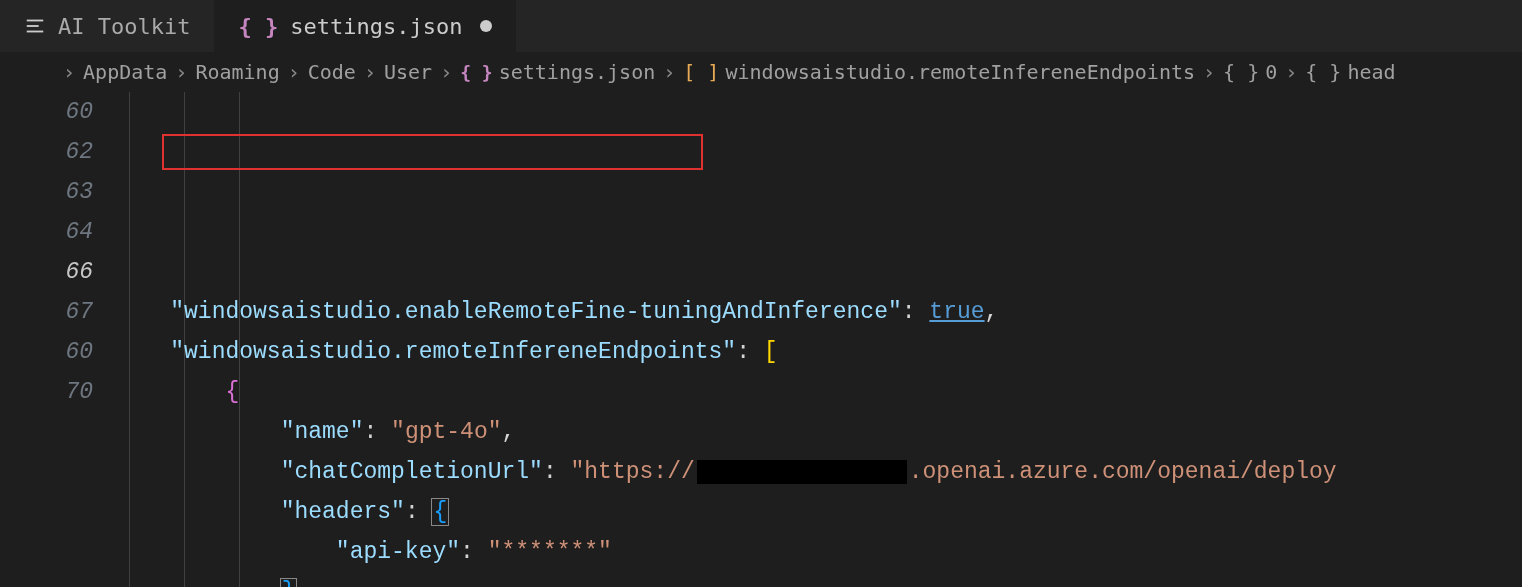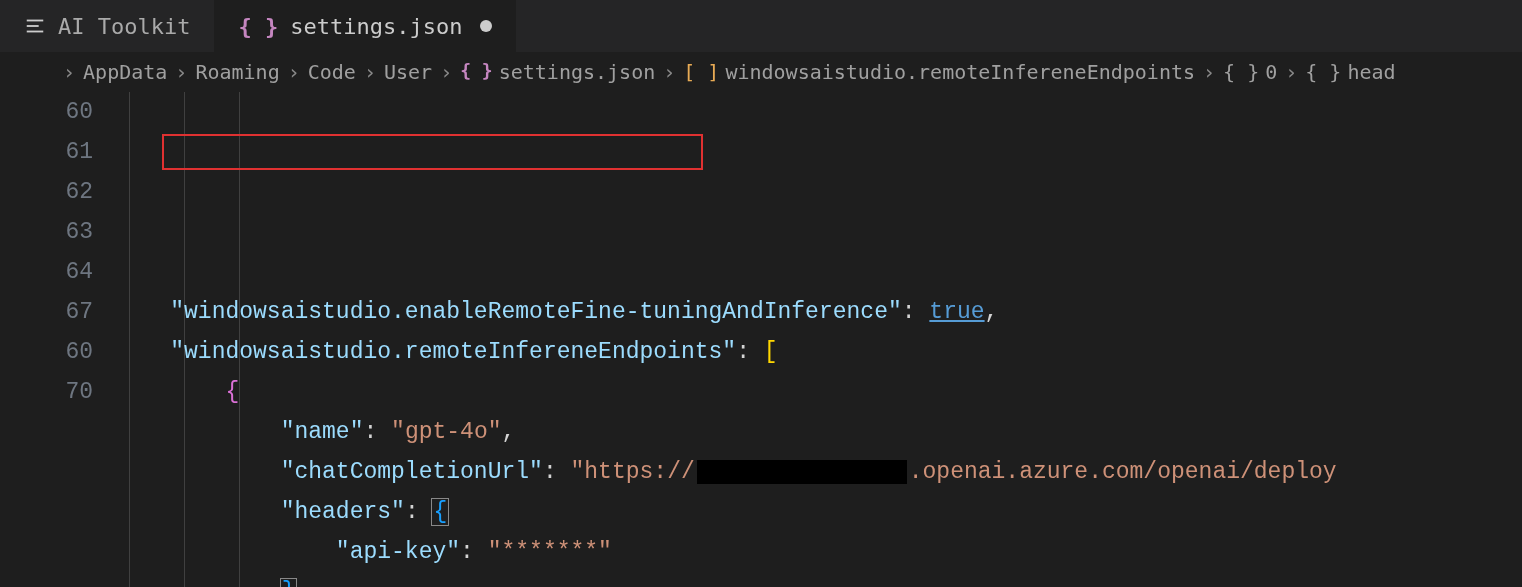--- a/index.html
+++ b/index.html
@@ -6,28 +6,28 @@
   html,body { width:1522px; height:587px; background:#1e1e1e; font-family:"Segoe UI",Consolas,monospace; overflow:hidden; color:#ccc; }
   .tabs { height:52px; display:flex; align-items:stretch; background:#252526; }
   .tab { display:flex; align-items:center; gap:12px; padding:0 24px; font-size:22px; color:#cccccc; cursor:pointer; }
   .tab.inactive { background:#2d2d2d00; color:#aaa; }
   .tab.active { background:#1e1e1e; }
   .tab .dirty-dot { width:12px; height:12px; border-radius:50%; background:#cccccc; margin-left:6px; }
   .menu-icon svg { display:block; }
   .braces-icon { color:#c586c0; font-family:Consolas,monospace; font-weight:bold; font-size:22px; }
 
   .breadcrumbs { height:40px; display:flex; align-items:center; padding:0 10px 0 30px; background:#1e1e1e; color:#a0a0a0; font-size:20px; white-space:nowrap; overflow:hidden; }
-  .breadcrumbs .seg { display:flex; gap:6px; }
+  .breadcrumbs .seg { display:flex; align-items:center; gap:6px; }
   .breadcrumbs .chev { margin:0 8px; color:#888; display:flex; align-items:center; }
   .sym-array  { color:#e8ab55; font-family:Consolas,monospace; }
   .sym-object { color:#a0a0a0; font-family:Consolas,monospace; }
 
   .editor { display:flex; font-family:Consolas,"Courier New",monospace; font-size:23px; line-height:40px; }
   .gutter { width:115px; text-align:right; color:#6e7681; padding-right:22px; user-select:none; }
-  .gutter .ln { height:40px; }
+  .gutter .ln { height:40px;font-style:italic; }
   .gutter .ln.current { color:#c6c6c6; }
   .code { position:relative; flex:1; white-space:pre; overflow:hidden; }
   .code .row { height:40px; position:relative; }
   .tok-key   { color:#9cdcfe; }
   .tok-str   { color:#ce9178; }
   .tok-bool  { color:#569cd6;text-decoration:underline; }
   .tok-punc  { color:#d4d4d4; }
   .tok-brace-yellow { color:#ffd700; }
   .tok-brace-pink   { color:#da70d6; }
   .tok-brace-blue   { color:#179fff; }
@@ -96,24 +96,24 @@
   <span class="chev">›</span>
   <span class="seg">
       <span class="sym-object">{ }</span>
       <span>head</span>
     </span>
 </div>
 
 <div class="editor">
   <div class="gutter" id="gutter">
       <div class="ln">60</div>
-      <div class="ln">61</div>
       <div class="ln">62</div>
       <div class="ln">63</div>
       <div class="ln">64</div>
+      <div class="ln current">66</div>
       <div class="ln">67</div>
       <div class="ln">60</div>
       <div class="ln">70</div>
     </div>
   <div class="code" id="code">
     <div class="guide g1"></div>
     <div class="guide g2"></div>
     <div class="guide g3"></div>
   <div class="row">    <span class="tok-key">"windowsaistudio.enableRemoteFine-tuningAndInference"</span><span class="tok-punc">: </span><span class="tok-bool">true</span><span class="tok-punc">,</span></div><div class="row">    <span class="tok-key">"windowsaistudio.remoteInfereneEndpoints"</span><span class="tok-punc">: </span><span class="tok-brace-yellow">[</span></div><div class="row">        <span class="tok-brace-pink">{</span></div><div class="row">            <span class="tok-key">"name"</span><span class="tok-punc">: </span><span class="tok-str">"gpt-4o"</span><span class="tok-punc">,</span></div><div class="row">            <span class="tok-key">"chatCompletionUrl"</span><span class="tok-punc">: </span><span class="tok-str">"</span><span class="tok-link">https://</span><span class="redact"></span><span class="tok-link">.openai.azure.com/openai/deploy</span></div><div class="row">            <span class="tok-key">"headers"</span><span class="tok-punc">: </span><span class="tok-brace-blue bracket-hl">{</span></div><div class="row">                <span class="tok-key">"api-key"</span><span class="tok-punc">: </span><span class="tok-str">"*******"</span></div><div class="row">            <span class="tok-brace-blue bracket-hl">}</span></div><div class="redbox" style="left: 46.8px; top: 42px; width: 541.4px; height: 36px;"></div></div>
 </div>

